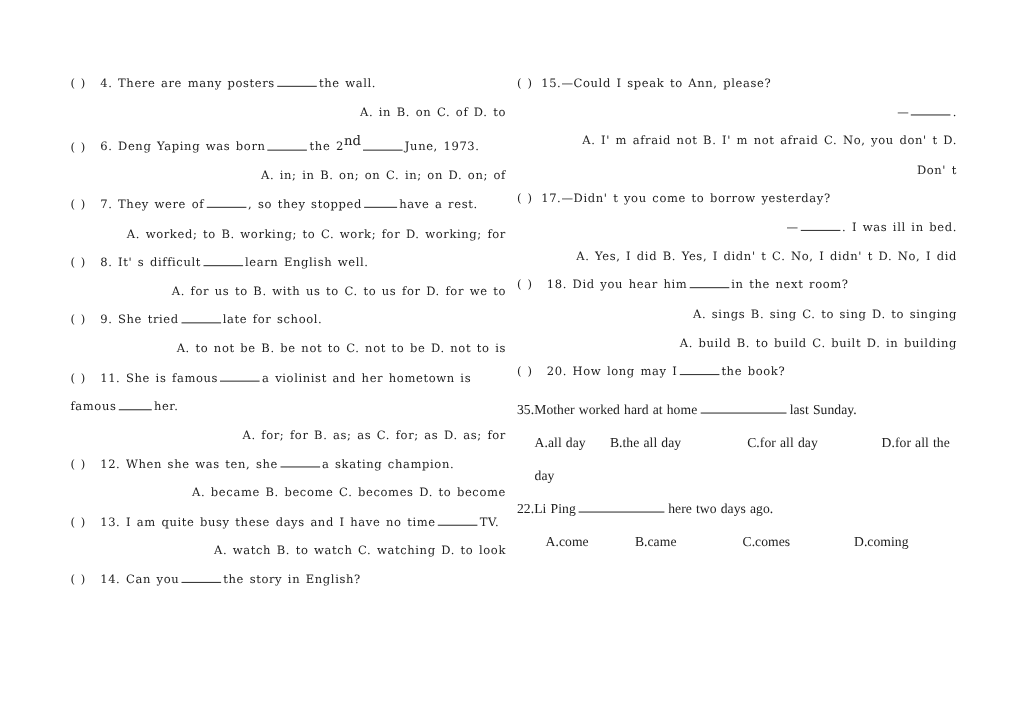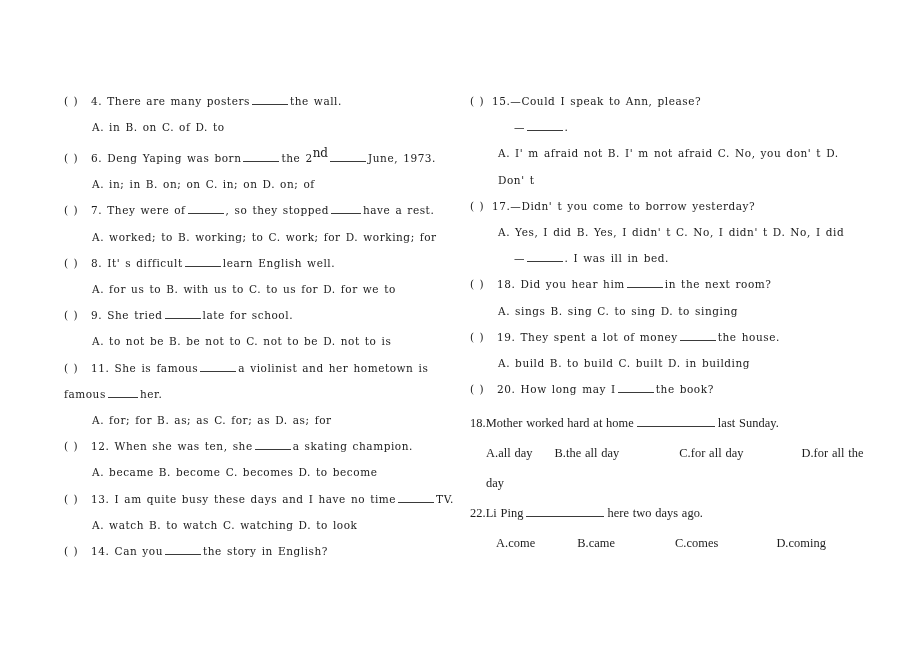--- a/index.html
+++ b/index.html
@@ -15,37 +15,37 @@
     color: #1a1a1a;
     overflow: hidden;
   }
   .page {
     position: absolute;
     inset: 0;
     background: #ffffff;
   }
   .col {
     position: absolute;
-    top: 88px;
+    top: 63px;
   }
   .col-left  { left: 64px;  width: 396px; }
   .col-right { left: 470px; width: 400px; }
 
   
   .q, .opts {
     font-family: "DejaVu Serif", serif;
     font-size: 10.5px;
     letter-spacing: 0.55px;
     word-spacing: 1.2px;
     line-height: 26.2px;
     white-space: normal;
     color: #202020;
   }
   .q  { margin: 0; text-indent: 0; }
-  .opts { margin: 0; padding-left: 28px; }
+  .opts { margin: 0; padding-left: 28px; text-align: right; }
 
   .blank {
     display: inline-block;
     border-bottom: 1px solid #3a3a3a;
     vertical-align: baseline;
     margin: 0 2px;
   }
   .b-sm  { width: 30px; }
   .b-md  { width: 36px; }
 
@@ -159,47 +159,42 @@
       <span class="box">(    )</span><span>15.</span><span>—Could I speak to Ann, please?</span>
     </p>
     <p class="opts">
       <span class="sp-c"></span><span class="dash">—</span><span class="blank b-md"></span><span>.</span>
     </p>
     <p class="opts">A.  I'  m afraid not    B.  I'  m not afraid    C.  No, you don'  t    D.  Don'  t</p>
 
     <p class="q">
       <span class="box">(    )</span><span>17.</span><span>—Didn'  t you come to borrow yesterday?</span>
     </p>
-    <p class="opts">A.  Yes, I did        B.  Yes, I didn'  t      C.  No, I didn'  t        D.  No, I did</p>
     <p class="opts">
       <span class="sp-c"></span><span class="dash">—</span><span class="blank b-md"></span><span>. I was ill in bed.</span>
     </p>
+    <p class="opts">A.  Yes, I did        B.  Yes, I didn'  t      C.  No, I didn'  t        D.  No, I did</p>
 
     <p class="q">
       <span class="box">(    )</span>
       <span>18.</span>
       <span>Did you hear him</span><span class="blank b-md"></span><span>in the next room?</span>
     </p>
     <p class="opts">A.  sings   B.  sing   C.  to sing   D.  to singing</p>
 
-    <p class="q">
-      <span class="box">(    )</span>
-      <span>19.</span>
-      <span>They spent a lot of money</span><span class="blank b-md"></span><span>the house.</span>
-    </p>
     <p class="opts">A.  build        B.  to build         C.  built       D.    in building</p>
 
     <p class="q">
       <span class="box">(    )</span>
       <span>20.</span>
       <span>How long may I</span><span class="blank b-md"></span><span>the book?</span>
     </p>
 
     <p class="serif-q gap-top">
-      <span>18.Mother worked hard at home</span><span class="sblank"></span><span>last Sunday.</span>
+      <span>35.Mother worked hard at home</span><span class="sblank"></span><span>last Sunday.</span>
     </p>
     <p class="serif-opts">
       <span>A.all day</span><span class="sp1"></span><span>B.the all day</span><span class="sp2"></span><span>C.for all day</span><span class="sp3"></span><span>D.for all the day</span>
     </p>
 
     <p class="serif-q">
       <span>22.Li Ping</span><span class="sblank"></span><span>here two days ago.</span>
     </p>
     <p class="serif-opts">
       <span class="sp-d"></span><span>A.come</span><span class="sp-b"></span><span>B.came</span><span class="sp2"></span><span>C.comes</span><span class="sp3"></span><span>D.coming</span>

